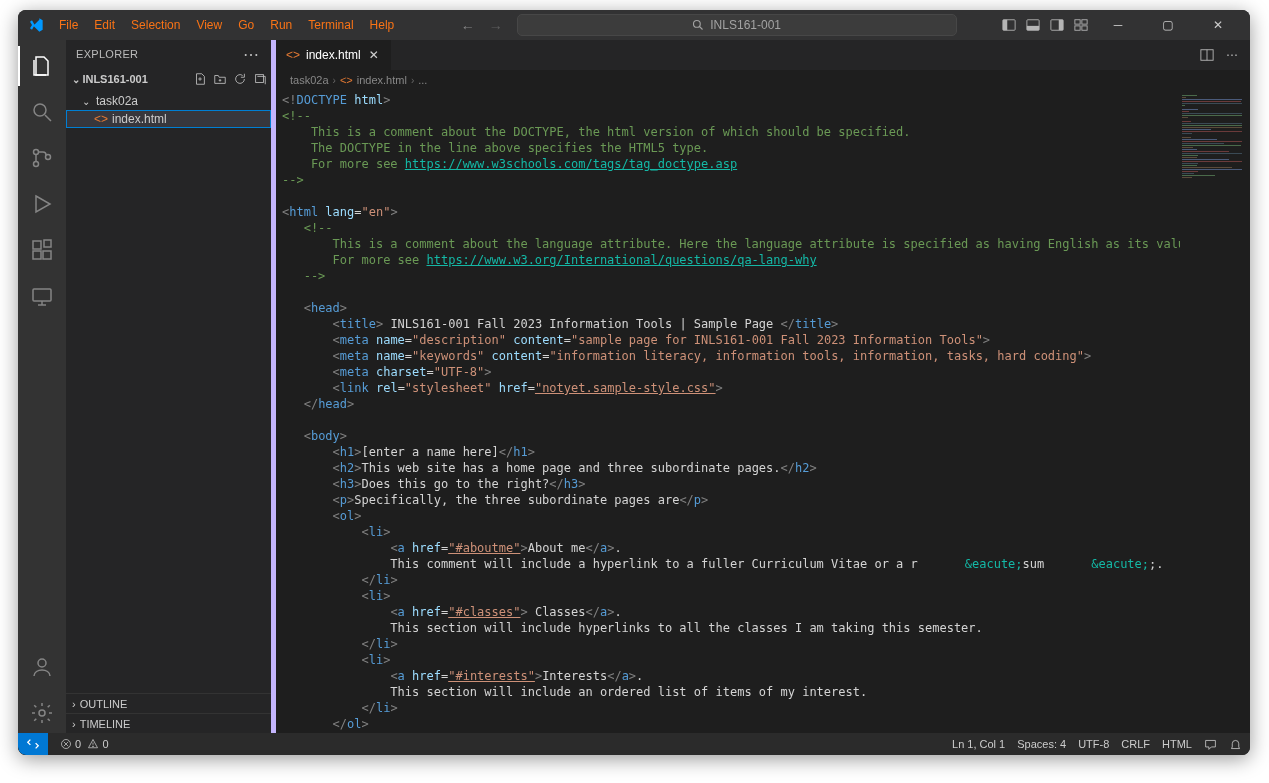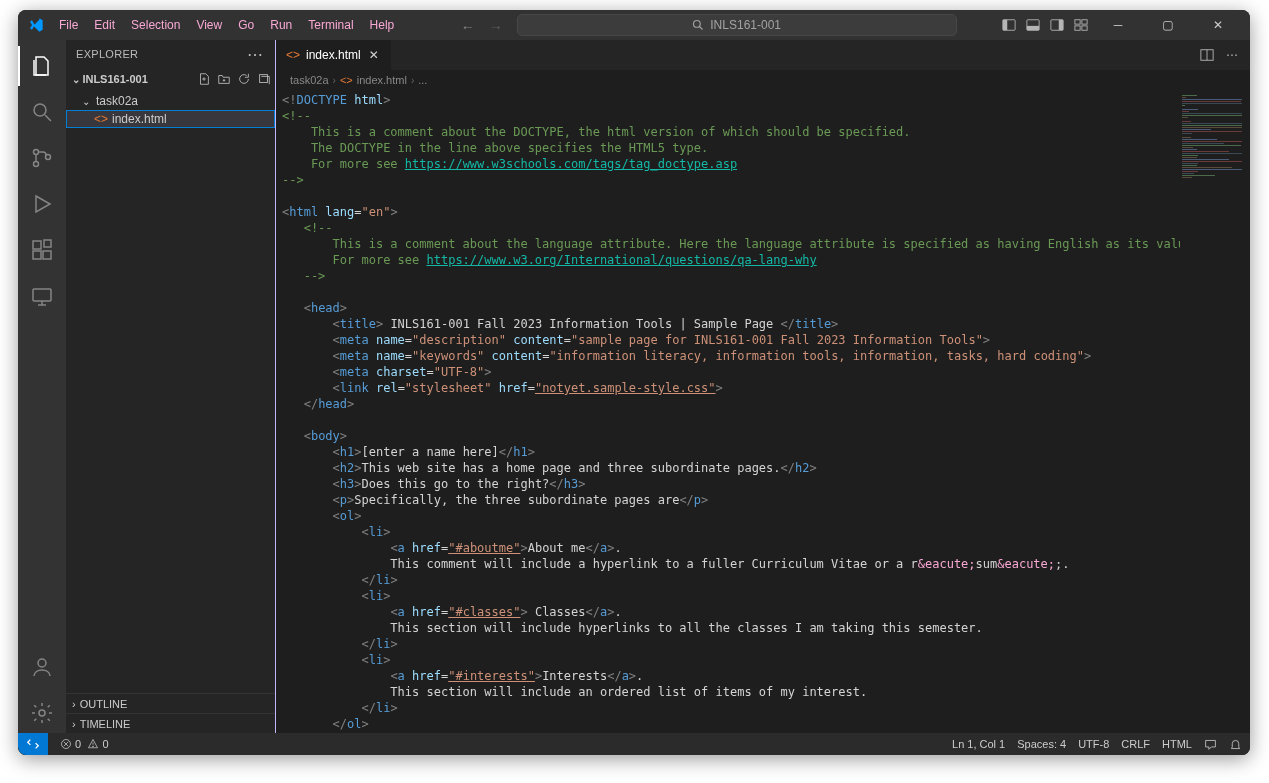--- a/index.html
+++ b/index.html
@@ -3,40 +3,40 @@
 <meta charset="utf-8">
 <style>
 * { margin:0; padding:0; box-sizing:border-box; }
 body { font-family:"Segoe UI",Arial,sans-serif; font-size:12px; background:#fff; width:1269px; height:783px; overflow:hidden; }
 .vscode { width:1232px; height:745px; margin:10px 18px; background:#1e1e1e; color:#ccc; border-radius:8px; overflow:hidden; display:flex; flex-direction:column; box-shadow:0 4px 20px rgba(0,0,0,.4); position:relative; }
 
 
 .titlebar { height:30px; background:#323233; display:flex; align-items:center; padding:0 8px; font-size:12px; -webkit-app-region:drag; }
 .titlebar .logo { width:16px; height:16px; margin:0 8px 0 2px; }
 .titlebar .menus { display:flex; gap:2px; }
-.titlebar .menus span { padding:3px 7px; border-radius:3px; cursor:default; color:#f9a8d4; }
+.titlebar .menus span { padding:3px 7px; border-radius:3px; cursor:default; color:#f97316; }
 .nav-arrows { margin-left:auto; display:flex; gap:14px; padding:0 14px; color:#888; }
 .nav-arrows span { font-size:14px; line-height:14px; }
 .searchbox { flex:0 0 440px; height:22px; background:#3c3c3c; border:1px solid #474747; border-radius:5px; display:flex; align-items:center; justify-content:center; color:#a3a3a3; gap:6px; font-size:12px; }
 .titlebar .right { margin-left:auto; display:flex; align-items:center; gap:10px; padding-right:4px; }
 .titlebar .right .layico { width:14px; height:14px; opacity:.85; cursor:pointer; }
 .winbtn { width:40px; height:30px; display:flex; align-items:center; justify-content:center; color:#ccc; font-size:12px; }
 
 
 .main { flex:1; display:flex; min-height:0; }
 
 
 .activity { width:48px; background:#333; display:flex; flex-direction:column; align-items:center; padding-top:6px; gap:6px; }
 .activity .aitem { width:48px; height:40px; display:flex; align-items:center; justify-content:center; cursor:pointer; position:relative; color:#858585; }
 .activity .aitem.active { color:#fff; }
 .activity .aitem.active::before { content:""; position:absolute; left:0; top:0; bottom:0; width:2px; background:#fff; }
 .activity .spacer { flex:1; }
 
 
-.sidebar { width:210px; background:#252526; display:flex; flex-direction:column; border-right:1px solid #c4b5fd; }
+.sidebar { width:210px; background:#252526; display:flex; flex-direction:column; border-right:5px solid #c4b5fd; }
 .side-title { height:28px; display:flex; align-items:center; justify-content:space-between; padding:0 10px; font-size:11px; color:#bbb; letter-spacing:.3px; }
 .side-title .dots { font-size:16px; cursor:pointer; color:#bbb; letter-spacing:2px; }
 .proj { height:22px; display:flex; align-items:center; padding:0 4px; font-size:11px; font-weight:bold; color:#ccc; }
 .proj .chev { margin:0 2px; font-size:10px; }
 .proj .acts { margin-left:auto; display:flex; gap:6px; color:#bbb; font-size:12px; }
 .tree { flex:1; overflow:auto; font-size:12px; padding-top:2px; }
 .tree .node { height:18px; display:flex; align-items:center; padding-left:14px; color:#ccc; cursor:pointer; gap:4px; }
 .tree .node.d1 { padding-left:16px; }
 .tree .node.d2 { padding-left:28px; }
 .tree .node.sel { background:#37373d; outline:1px solid #007fd4; outline-offset:-1px; }
@@ -66,21 +66,21 @@
 
 
 .tk-tag { color:#569cd6; }
 .tk-del { color:#808080; }
 .tk-attr { color:#9cdcfe; }
 .tk-str { color:#ce9178; }
 .tk-cmt { color:#6a9955; }
 .tk-link { color:#14b8a6; text-decoration:underline; }
 .tk-strlink { color:#ce9178; text-decoration:underline; }
 .tk-txt { color:#d4d4d4; }
-.tk-ent { color:#f9a8d4; }
+.tk-ent { color:#14b8a6;margin-left:47px; }
 
 
 .status { height:22px; background:#2b2b2b; color:#ccc; display:flex; align-items:center; font-size:11px; padding:0 8px; gap:12px; }
 .status .remote { background:#0078d4; color:#fff; height:22px; margin:-0 0 0 -8px; padding:0 8px; display:flex; align-items:center; border-bottom-left-radius:8px; }
 .status .right { margin-left:auto; display:flex; gap:12px; align-items:center; }
 .status .item { cursor:pointer; }
 
 svg { display:block; }
 </style>
 </head>

